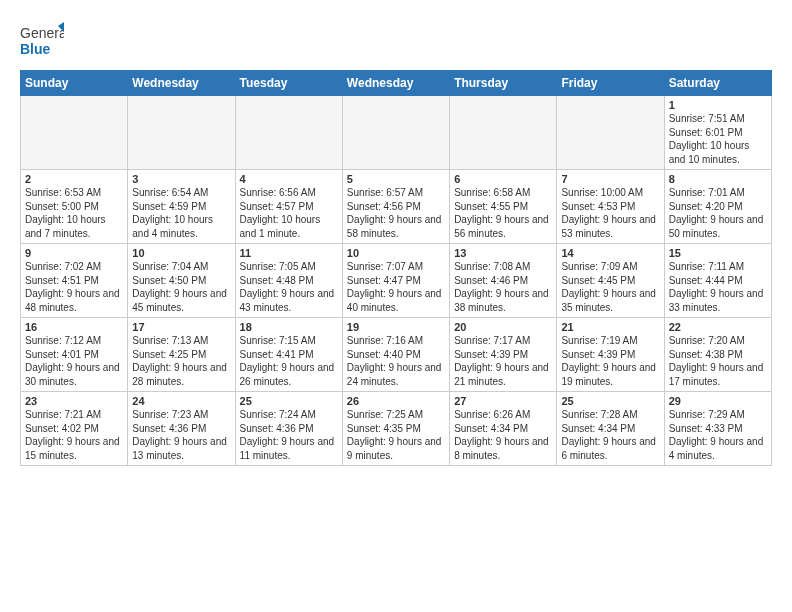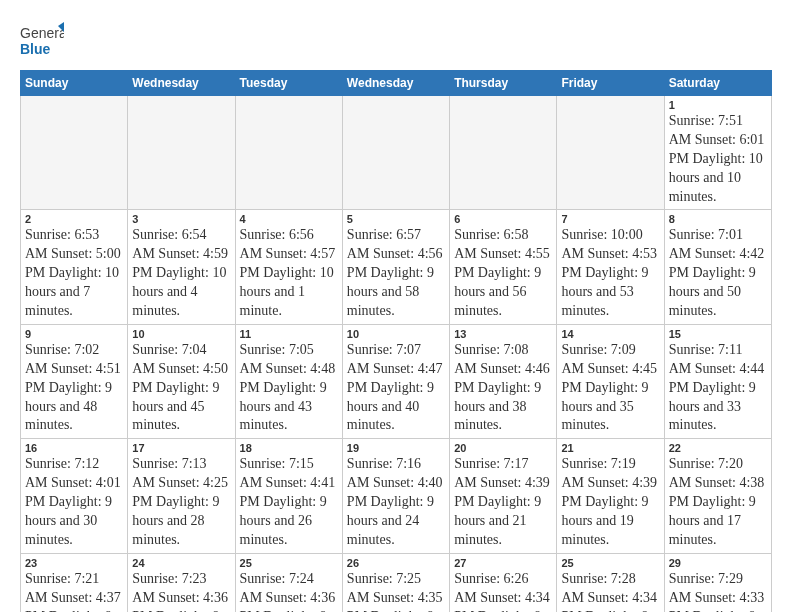--- a/index.html
+++ b/index.html
@@ -64,24 +64,23 @@
     .calendar td.empty {
       background: #f5f5f5;
     }
     .day-num {
       font-weight: bold;
       font-size: 11px;
       display: block;
       margin-bottom: 1px;
     }
     .day-info {
-      font-size: 14px;
+      font-size: 10px;
       line-height: 1.35;
       color: #333;
-      font-family: Liberation Serif, serif;
     }
     .last-row td {
       height: 70px;
     }
   </style>
 </head>
 <body>
 
 <div class="page">
   <div class="header">
@@ -167,21 +166,21 @@
           <td>
             <span class="day-num">7</span>
             <div class="day-info">Sunrise: 10:00 AM
 Sunset: 4:53 PM
 Daylight: 9 hours
 and 53 minutes.</div>
           </td>
           <td>
             <span class="day-num">8</span>
             <div class="day-info">Sunrise: 7:01 AM
-Sunset: 4:42 PM
+Sunset: 4:20 PM
 Daylight: 9 hours
 and 50 minutes.</div>
           </td>
         </tr>
         <tr>
           <td>
             <span class="day-num">9</span>
             <div class="day-info">Sunrise: 7:02 AM
 Sunset: 4:51 PM
 Daylight: 9 hours
@@ -278,21 +277,21 @@
             <div class="day-info">Sunrise: 7:20 AM
 Sunset: 4:38 PM
 Daylight: 9 hours
 and 17 minutes.</div>
           </td>
         </tr>
         <tr>
           <td>
             <span class="day-num">23</span>
             <div class="day-info">Sunrise: 7:21 AM
-Sunset: 4:37 PM
+Sunset: 4:02 PM
 Daylight: 9 hours
 and 15 minutes.</div>
           </td>
           <td>
             <span class="day-num">24</span>
             <div class="day-info">Sunrise: 7:23 AM
 Sunset: 4:36 PM
 Daylight: 9 hours
 and 13 minutes.</div>
           </td>
@@ -324,35 +323,20 @@
 Daylight: 9 hours
 and 6 minutes.</div>
           </td>
           <td>
             <span class="day-num">29</span>
             <div class="day-info">Sunrise: 7:29 AM
 Sunset: 4:33 PM
 Daylight: 9 hours
 and 4 minutes.</div>
           </td>
-        </tr>
-        <tr class="last-row">
-          <td>
-            <span class="day-num">30</span>
-            <div class="day-info">Sunrise: 7:30 AM
-Sunset: 4:33 PM
-Daylight: 9 hours
-and 2 minutes.</div>
-          </td>
-          <td class="empty"></td>
-          <td class="empty"></td>
-          <td class="empty"></td>
-          <td class="empty"></td>
-          <td class="empty"></td>
-          <td class="empty"></td>
         </tr>
       </tbody>
   </table>
 </div>
 
 <style>
   .logo {
     display: flex;
     flex-direction: column;
     align-items: flex-start;

